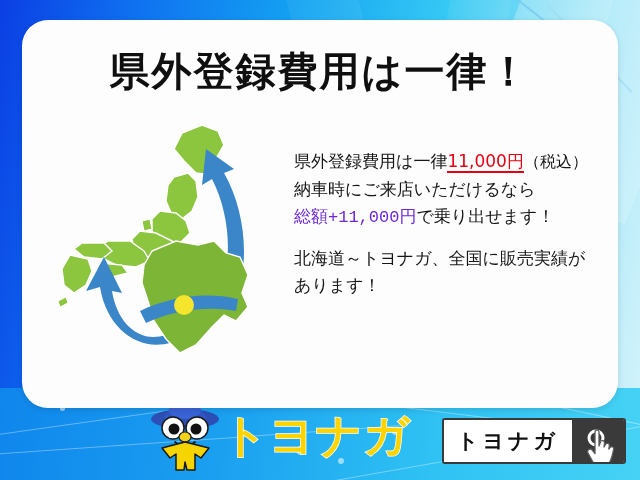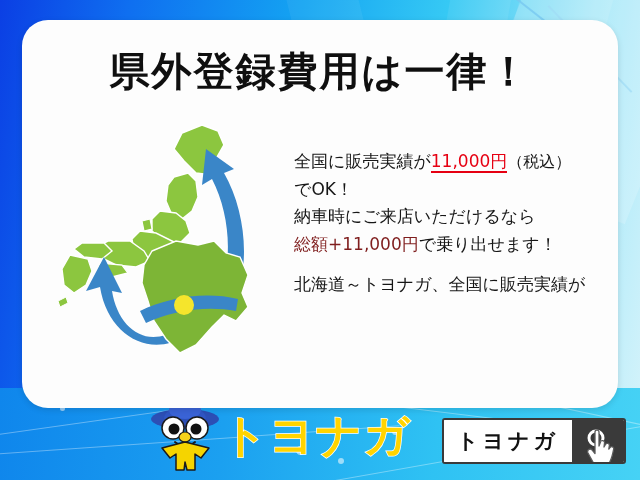--- a/index.html
+++ b/index.html
@@ -39,21 +39,21 @@
 
   
   .map{position:absolute;left:34px;top:95px;width:230px;height:285px;}
   .map svg{display:block;width:230px;height:285px;}
 
   
   .body-text{position:absolute;left:272px;top:128px;width:330px;
     font-family:"DejaVu Sans","Liberation Sans",sans-serif;
     font-size:17px;color:#161616;line-height:1.62;}
   .tline{white-space:nowrap;}
-  .red{color:#7f1d1d;}
+  .red{color:#6d28d9;font-family:Liberation Mono, monospace;}
   .red-u{color:#e60012;border-bottom:2px solid #e60012;text-align:center;}
   .small{font-size:16px;color:#161616;}
   .gap{height:13px;}
 
   
   .mascot{position:absolute;left:146px;bottom:2px;width:78px;height:86px;}
   .brand{position:absolute;left:222px;bottom:14px;
     font-family:"DejaVu Sans","Liberation Sans",sans-serif;
     font-weight:bold;font-size:45px;color:#ffd400;letter-spacing:1px;
     -webkit-text-stroke:1.5px #ffffff;paint-order:stroke fill;white-space:nowrap;}
@@ -159,25 +159,25 @@
                  L192 192 L180 206 L168 200 L156 212 L140 230 L124 238 L110 224 L98 206
                  L92 186 L86 168 L88 150 Z" fill="#7db536" stroke="#ffffff" stroke-width="1.4"></path>
 
         <path d="M84 196 C112 182 150 176 182 184 L180 196 C150 190 114 196 90 208 Z" fill="#3a86c8"></path>
         <circle cx="128" cy="190" r="10" fill="#f5e52c"></circle>
       </svg>
     </div>
 
     <div class="body-text">
       <div class="tline">
-        <span>全国に販売実績が</span><span class="red-u">11,000円</span><span class="small">（税込）</span>
+        <span>県外登録費用は一律</span><span class="red-u">11,000円</span><span class="small">（税込）</span>
       </div>
-      <div class="tline">でOK！</div>
       <div class="tline">納車時にご来店いただけるなら</div>
       <div class="tline">
         <span class="red">総額+11,000円</span><span>で乗り出せます！</span>
       </div>
       <div class="gap"></div>
       <div class="tline">北海道～トヨナガ、全国に販売実績が</div>
+      <div class="tline">あります！</div>
     </div>
 
   </div>
 </div>
 
 </body></html>

